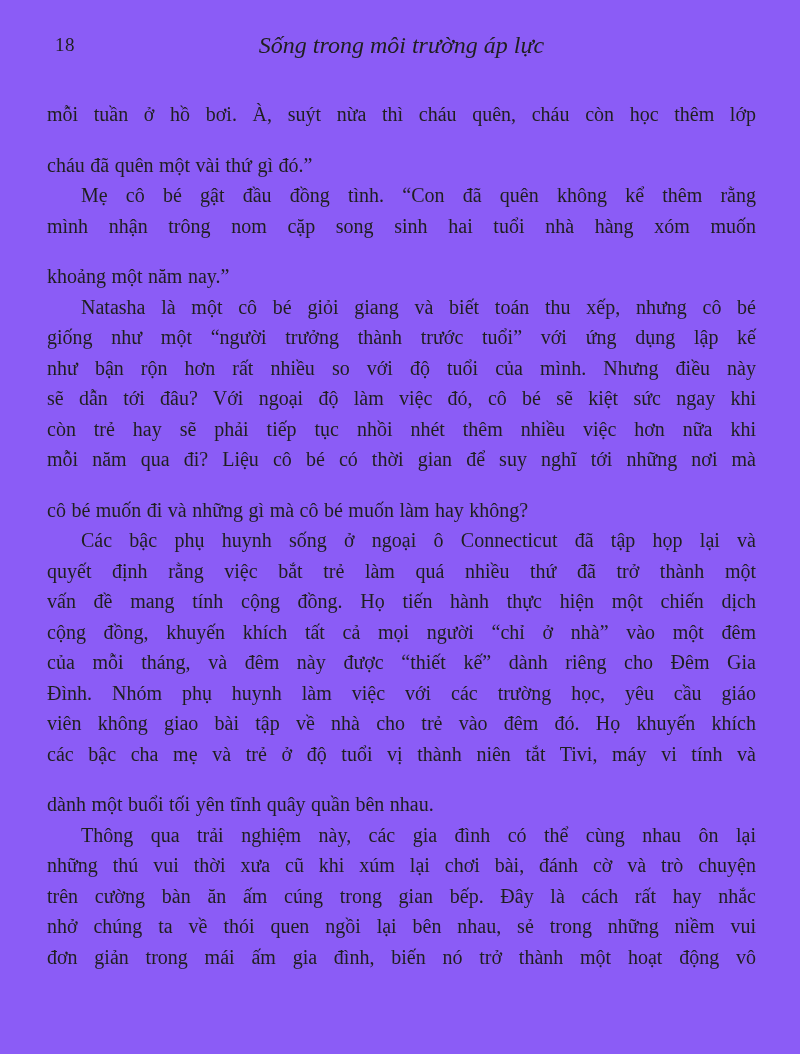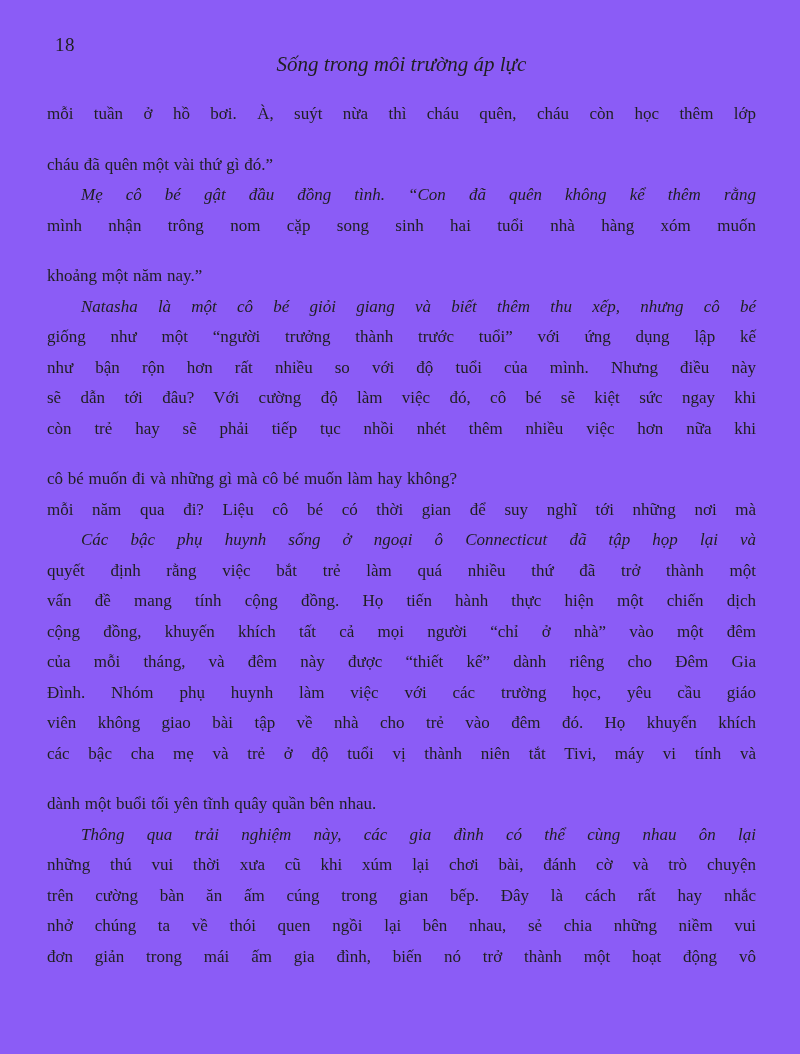--- a/index.html
+++ b/index.html
@@ -28,74 +28,72 @@
     position: absolute;
     left: 8px;
     top: 2px;
     font-size: 19px;
     letter-spacing: 0.5px;
   }
   .running-title {
     display: block;
     text-align: center;
     font-style: italic;
-    font-size: 21px;
-    margin-top: 20px;
+    font-size: 24px;
   }
   .body-text {
     position: absolute;
     top: 99px;
     left: 47px;
     right: 44px;
   }
   .line {
-    font-size: 17px;
+    font-size: 20px;
     line-height: 30.5px;
     text-align: justify;
     text-align-last: justify;
     word-spacing: 0.5px;
   }
   .line.last {
     text-align-last: left;
     margin-top: 20px;
   }
   .line.indent {
     padding-left: 34px;
-    font-style: italic;
   }
 </style>
 </head>
 <body>
 
 <div class="page">
   <div class="header">
     <span class="pagenum">18</span>
     <span class="running-title">Sống trong môi trường áp lực</span>
   </div>
   <div class="body-text" id="body-text">
       <div class="line">mỗi tuần ở hồ bơi. À, suýt nừa thì cháu quên, cháu còn học thêm lớp</div>
       <div class="line last">cháu đã quên một vài thứ gì đó.”</div>
       <div class="line indent">Mẹ cô bé gật đầu đồng tình. “Con đã quên không kể thêm rằng</div>
       <div class="line">mình nhận trông nom cặp song sinh hai tuổi nhà hàng xóm muốn</div>
       <div class="line last">khoảng một năm nay.”</div>
-      <div class="line indent">Natasha là một cô bé giỏi giang và biết thêm thu xếp, nhưng cô bé</div>
+      <div class="line indent">Natasha là một cô bé giỏi giang và biết toán thu xếp, nhưng cô bé</div>
       <div class="line">giống như một “người trưởng thành trước tuổi” với ứng dụng lập kế</div>
       <div class="line">như bận rộn hơn rất nhiều so với độ tuổi của mình. Nhưng điều này</div>
-      <div class="line">sẽ dẫn tới đâu? Với cường độ làm việc đó, cô bé sẽ kiệt sức ngay khi</div>
+      <div class="line">sẽ dẫn tới đâu? Với ngoại độ làm việc đó, cô bé sẽ kiệt sức ngay khi</div>
       <div class="line">còn trẻ hay sẽ phải tiếp tục nhồi nhét thêm nhiều việc hơn nữa khi</div>
+      <div class="line">mỗi năm qua đi? Liệu cô bé có thời gian để suy nghĩ tới những nơi mà</div>
       <div class="line last">cô bé muốn đi và những gì mà cô bé muốn làm hay không?</div>
-      <div class="line">mỗi năm qua đi? Liệu cô bé có thời gian để suy nghĩ tới những nơi mà</div>
       <div class="line indent">Các bậc phụ huynh sống ở ngoại ô Connecticut đã tập họp lại và</div>
       <div class="line">quyết định rằng việc bắt trẻ làm quá nhiều thứ đã trở thành một</div>
       <div class="line">vấn đề mang tính cộng đồng. Họ tiến hành thực hiện một chiến dịch</div>
       <div class="line">cộng đồng, khuyến khích tất cả mọi người “chỉ ở nhà” vào một đêm</div>
       <div class="line">của mỗi tháng, và đêm này được “thiết kế” dành riêng cho Đêm Gia</div>
       <div class="line">Đình. Nhóm phụ huynh làm việc với các trường học, yêu cầu giáo</div>
       <div class="line">viên không giao bài tập về nhà cho trẻ vào đêm đó. Họ khuyến khích</div>
       <div class="line">các bậc cha mẹ và trẻ ở độ tuổi vị thành niên tắt Tivi, máy vi tính và</div>
       <div class="line last">dành một buổi tối yên tĩnh quây quần bên nhau.</div>
       <div class="line indent">Thông qua trải nghiệm này, các gia đình có thể cùng nhau ôn lại</div>
       <div class="line">những thú vui thời xưa cũ khi xúm lại chơi bài, đánh cờ và trò chuyện</div>
       <div class="line">trên cường bàn ăn ấm cúng trong gian bếp. Đây là cách rất hay nhắc</div>
-      <div class="line">nhở chúng ta về thói quen ngồi lại bên nhau, sẻ chia những niềm vui</div>
+      <div class="line">nhở chúng ta về thói quen ngồi lại bên nhau, sẻ trong những niềm vui</div>
       <div class="line">đơn giản trong mái ấm gia đình, biến nó trở thành một hoạt động vô</div>
     </div>
 </div>
 
 </body></html>

